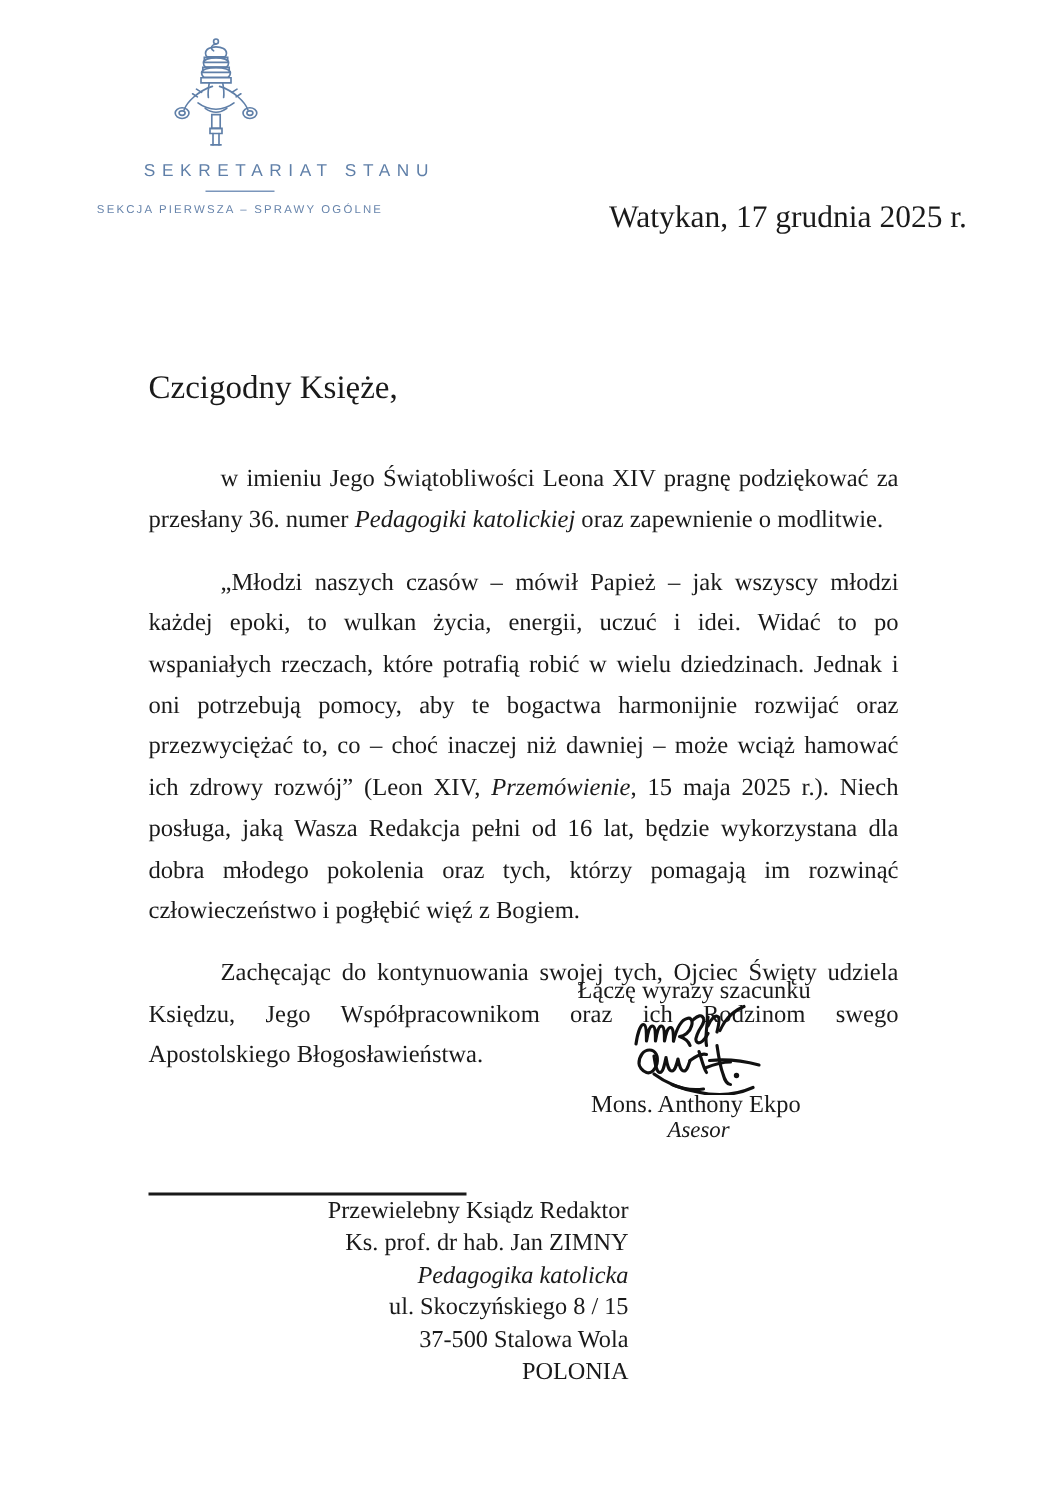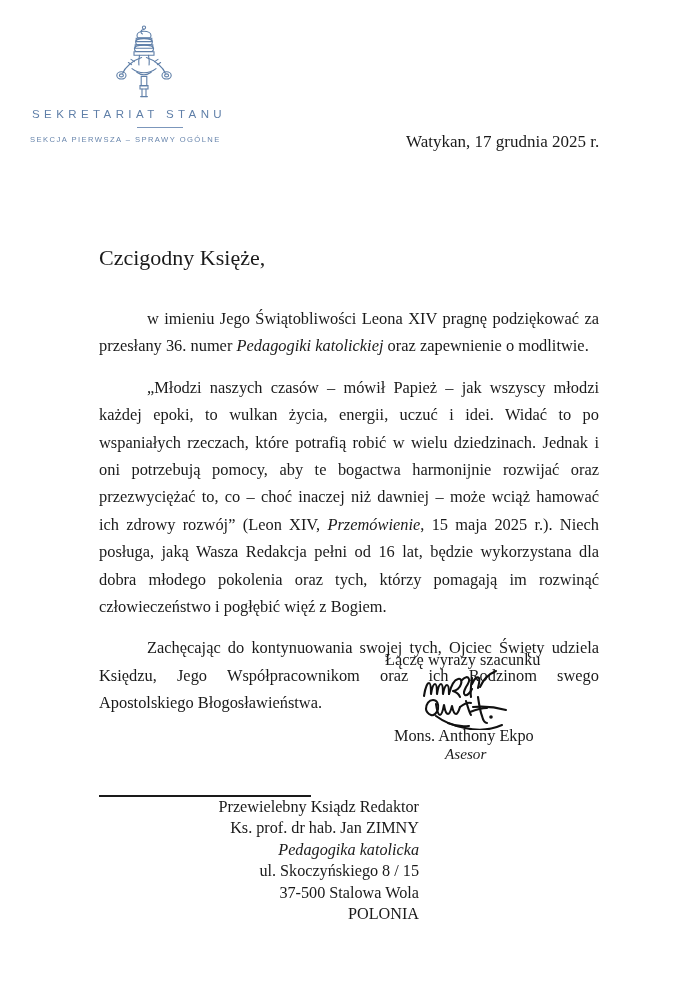--- a/index.html
+++ b/index.html
@@ -26,44 +26,45 @@
   }
   .emblem {
     display: block;
     margin: 0 auto 6px 78px;
   }
   .lh-title {
     font-family: "Liberation Sans", sans-serif;
     font-size: 11.5px;
     letter-spacing: 4.4px;
     color: #5f7fa8;
-    text-align: left;
+    text-align: right;
     white-space: nowrap;
     margin-left: 2px;
   }
   .lh-rule {
     width: 46px;
     height: 1px;
     background: #7b96bb;
     margin: 7px auto 7px auto;
   }
   .lh-sub {
     font-family: "Liberation Sans", sans-serif;
     font-size: 7.6px;
     letter-spacing: 1.45px;
     color: #6885ac;
+    text-align: center;
     white-space: nowrap;
   }
 
   
   .date-line {
     position: absolute;
     left: 406px;
     top: 132px;
-    font-size: 17px;
+    font-size: 21px;
     white-space: nowrap;
   }
 
   
   .salutation {
     position: absolute;
     left: 99px;
     top: 245px;
     font-size: 22px;
   }

